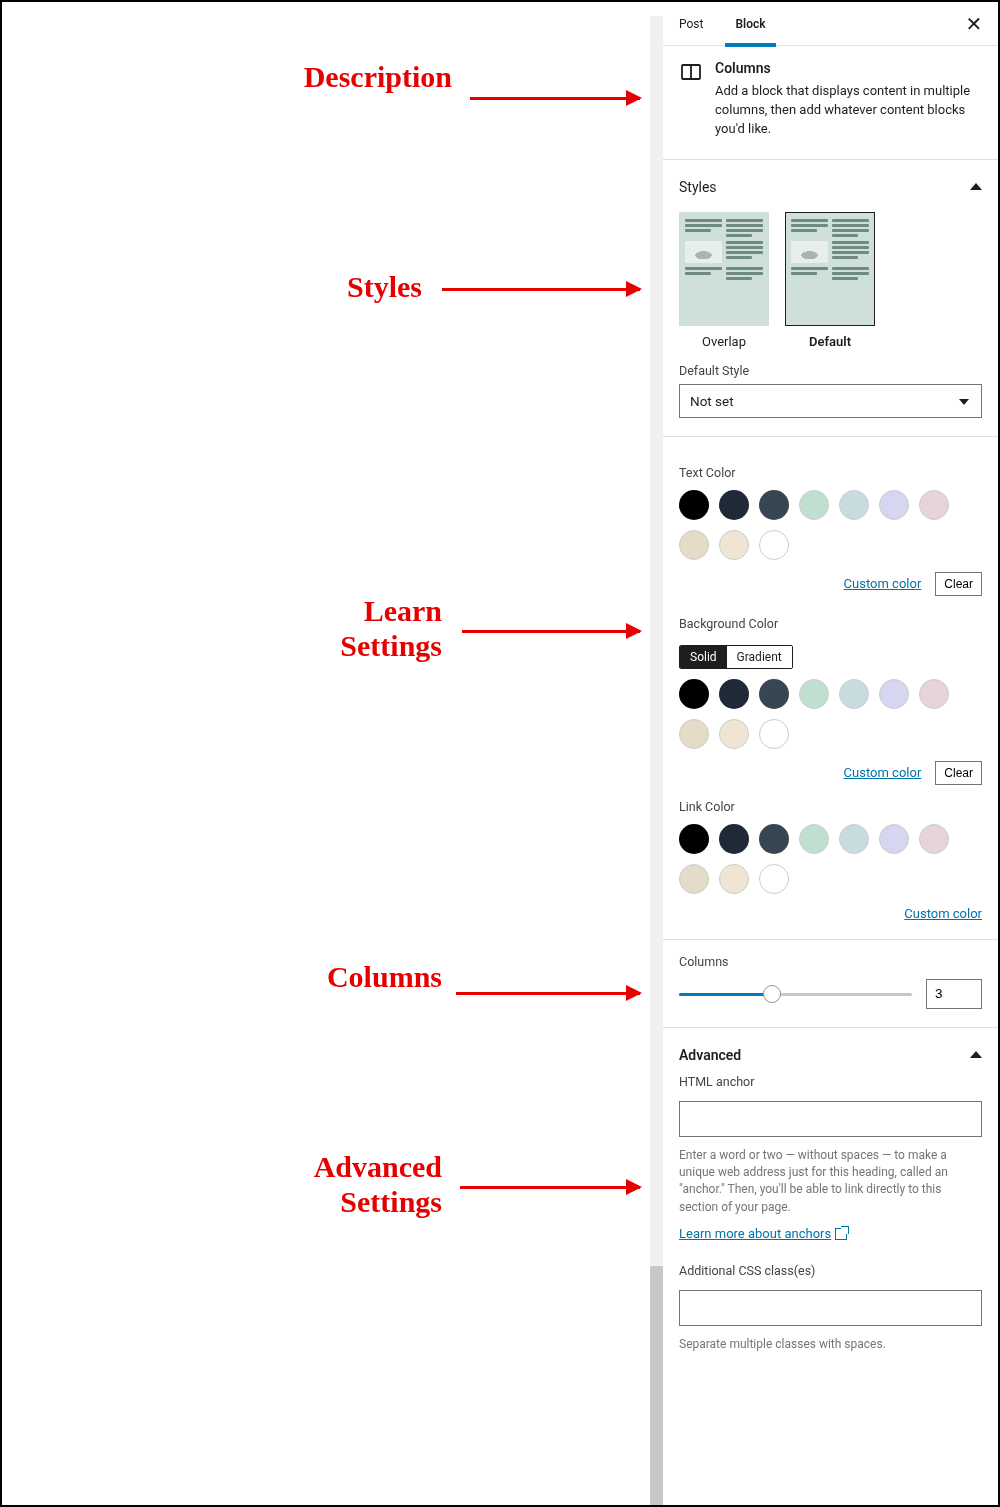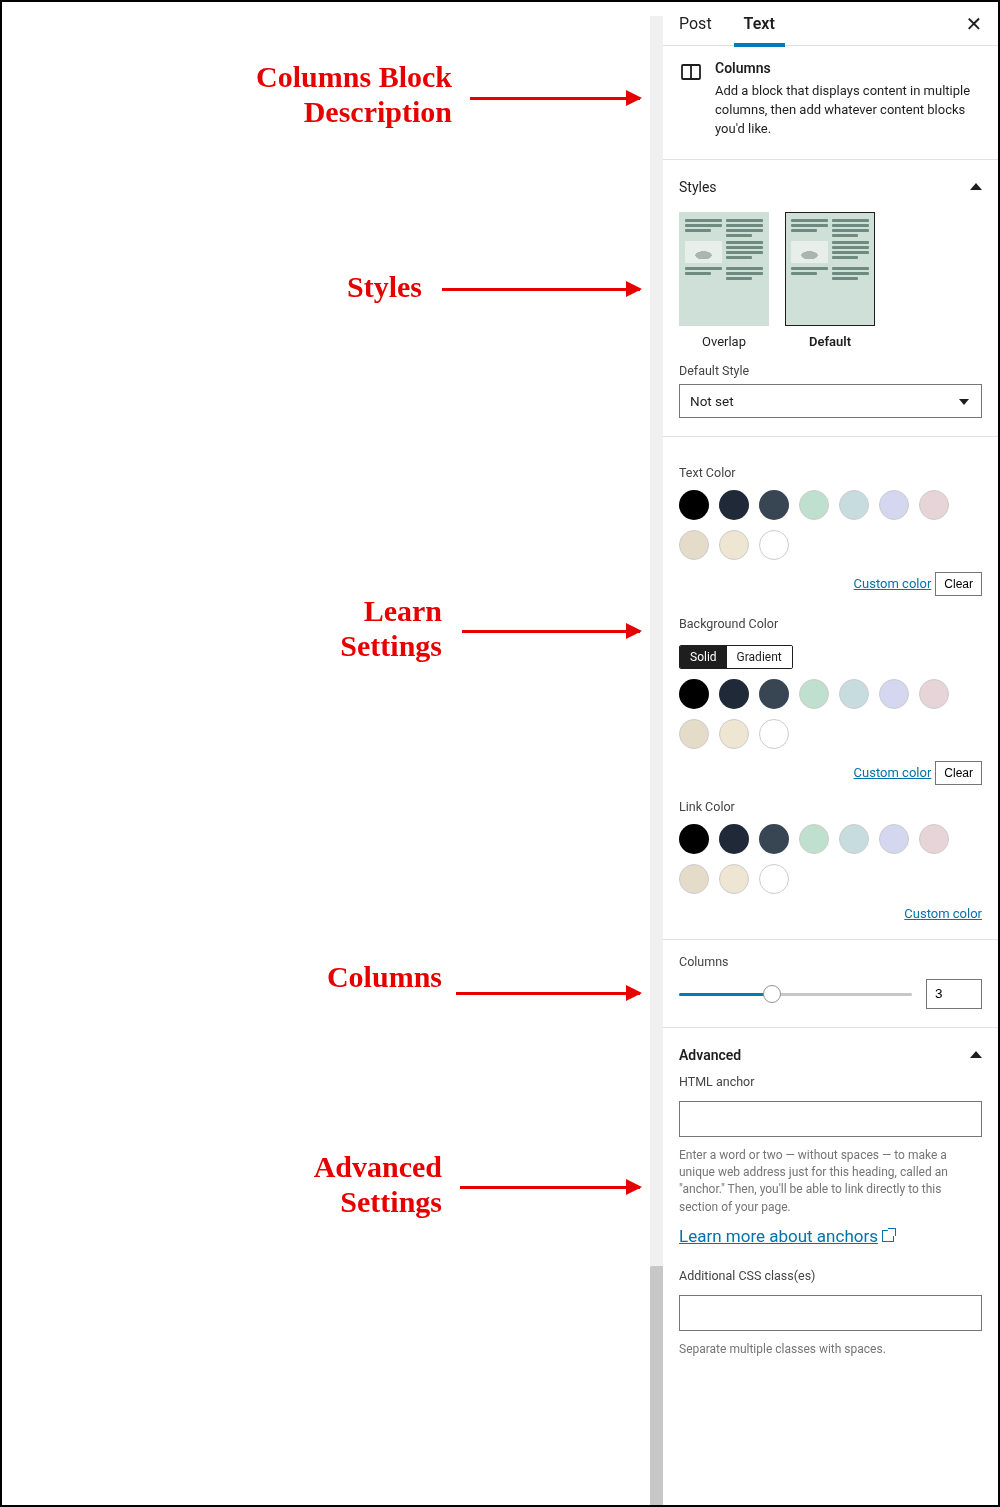--- a/index.html
+++ b/index.html
@@ -88,21 +88,21 @@
     height: 44px;
     border-bottom: 1px solid #e0e0e0;
     position: relative;
   }
   .sb-tab {
     padding: 0 16px;
     height: 44px;
     line-height: 44px;
     cursor: pointer;
     color: #1e1e1e;
-    font-size: 16px;
+    font-size: 12px;
   }
   .sb-tab.active {
     font-weight: 600;
     position: relative;
   }
   .sb-tab.active::after {
     content: "";
     position: absolute;
     bottom: -1px; left: 6px; right: 6px;
     height: 4px;
@@ -245,21 +245,21 @@
     width: 30px; height: 30px;
     border-radius: 50%;
     cursor: pointer;
   }
   .swatch.border { border: 1px solid #ccc; }
 
   .row-actions {
     display: flex;
     justify-content: flex-end;
     align-items: center;
-    gap: 4px;
+    gap: 14px;
     margin-top: 12px;
   }
   .link-btn {
     color: #0073aa;
     text-decoration: underline;
     font-size: 13px;
     cursor: pointer;
   }
   .clear-btn {
     border: 1px solid #757575;
@@ -340,21 +340,21 @@
   }
   .help-text {
     font-size: 12px;
     color: #757575;
     line-height: 1.45;
     margin-top: 10px;
   }
   .anchor-link {
     color: #0073aa;
     text-decoration: underline;
-    font-size: 17px;
+    font-size: 13px;
     display: inline-flex;
     align-items: center;
     gap: 4px;
     margin-top: 10px;
     cursor: pointer;
   }
   .ext-icon {
     width: 12px; height: 12px;
     border: 1.5px solid #0073aa;
     position: relative;
@@ -372,21 +372,20 @@
 </head>
 <body>
 
 <div class="frame">
 
   <div class="scroll-arrow-up"></div>
 
   <div class="main-area">
 
     <div class="annotation" style="left:230px; top:58px; width:220px;">
-      <div class="line">Columns Block</div>
       <div class="line">Description</div>
     </div>
     <div class="arrow" style="left:468px; top:95px; width:170px;"></div>
 
     <div class="annotation" style="left:300px; top:268px; width:120px;">
       <div class="line">Styles</div>
     </div>
     <div class="arrow" style="left:440px; top:286px; width:198px;"></div>
 
     <div class="annotation" style="left:300px; top:592px; width:140px;">
@@ -409,21 +408,21 @@
   </div>
 
   <div class="scrollbar-track">
     <div class="scrollbar-thumb"></div>
   </div>
 
   <div class="sidebar">
 
     <div class="sb-tabs">
       <div class="sb-tab">Post</div>
-      <div class="sb-tab active">Text</div>
+      <div class="sb-tab active">Block</div>
       <div class="sb-close">
         <span>✕</span>
       </div>
     </div>
 
     <div class="sb-block-desc">
       <svg class="columns-icon-svg" viewBox="0 0 24 24" fill="none" stroke="currentColor" stroke-width="1.8">
         <rect x="3" y="5" width="18" height="14" rx="1"></rect>
         <line x1="12" y1="5" x2="12" y2="19"></line>
       </svg>

